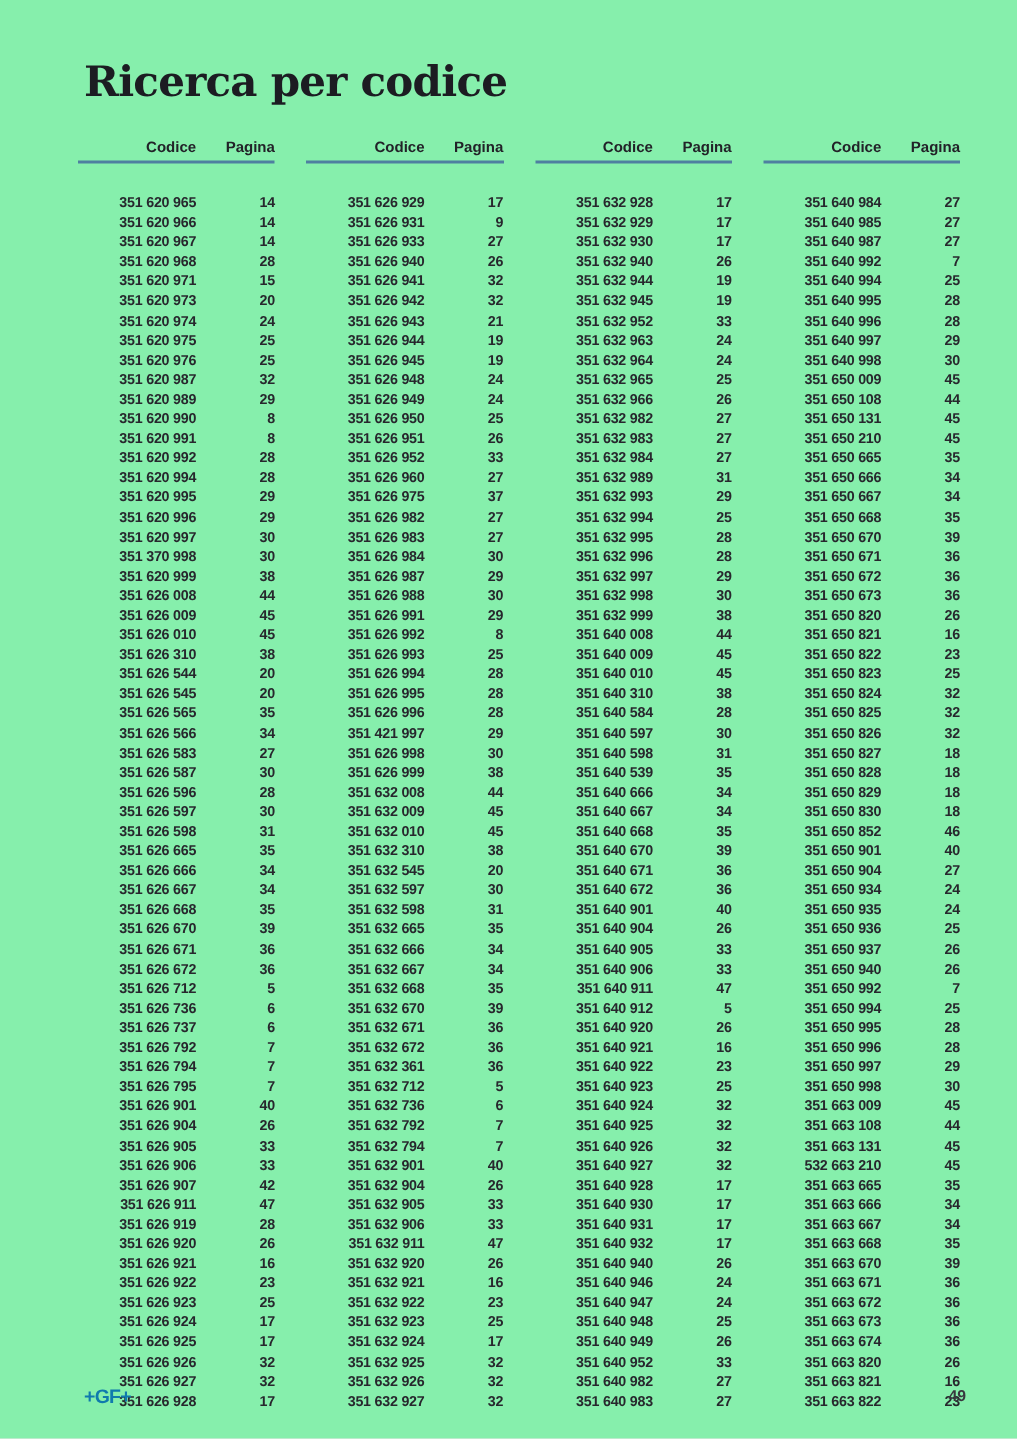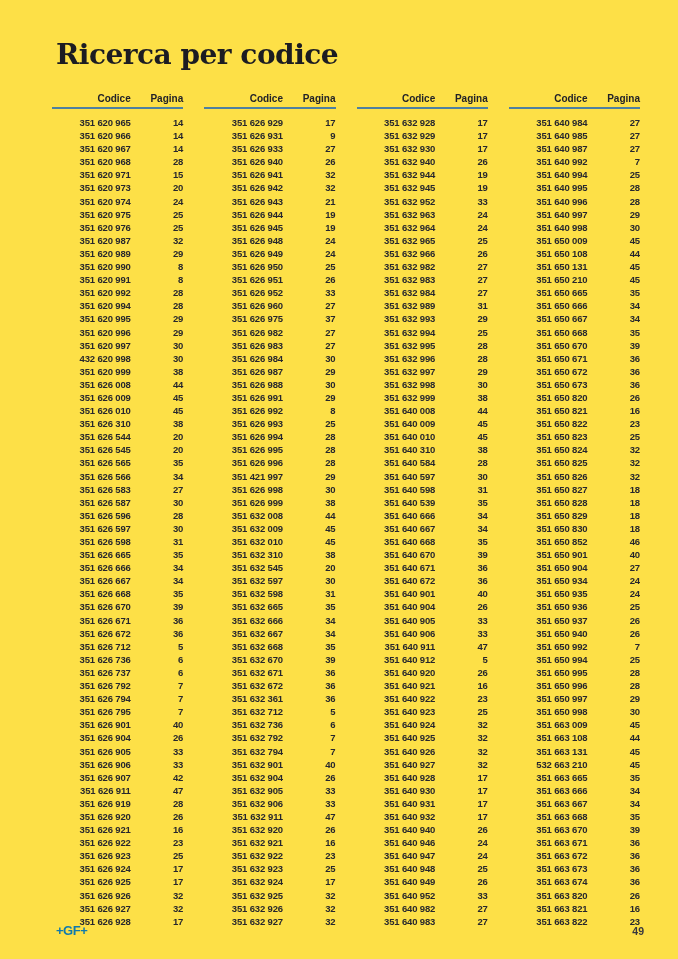--- a/index.html
+++ b/index.html
@@ -1,19 +1,19 @@
 <!DOCTYPE html>
 <html><head>
 <meta charset="utf-8">
 <style>
   html,body{margin:0;padding:0;background:#e8e8e8;}
   .page{
     position:relative;
     width:678px;height:959px;
-    background:#fde047;
+    background:#86efac;
     font-family:"Liberation Sans",sans-serif;
     overflow:hidden;
     margin:0 auto;
   }
   .title{
     position:absolute;
     left:56px;top:38px;
     font-family:"DejaVu Serif","Liberation Serif",serif;
     font-weight:700;
     font-size:28px;
@@ -33,21 +33,21 @@
     align-items:flex-end;
     border-bottom:2px solid #4e80a0;
     padding-bottom:3px;
     font-size:10px;
     font-weight:700;
     color:#222228;
   }
   .col-header .code,.col-header .pg{letter-spacing:0;}
   .code{flex:0 0 60%;text-align:right;}
   .pg{flex:1 1 auto;text-align:right;}
-  .col-body{padding-top:7px;}
+  .col-body{padding-top:20px;}
   .row{
     display:flex;
     height:13.1px;
     line-height:13.1px;
     font-size:9.5px;
     font-weight:700;
     letter-spacing:-0.15px;
     color:#27272d;
     white-space:nowrap;
   }
@@ -148,21 +148,21 @@
           </div>
           <div class="row">
             <span class="code">351 620 996</span>
             <span class="pg">29</span>
           </div>
           <div class="row">
             <span class="code">351 620 997</span>
             <span class="pg">30</span>
           </div>
           <div class="row">
-            <span class="code">432 620 998</span>
+            <span class="code">351 370 998</span>
             <span class="pg">30</span>
           </div>
           <div class="row">
             <span class="code">351 620 999</span>
             <span class="pg">38</span>
           </div>
           <div class="row">
             <span class="code">351 626 008</span>
             <span class="pg">44</span>
           </div>

